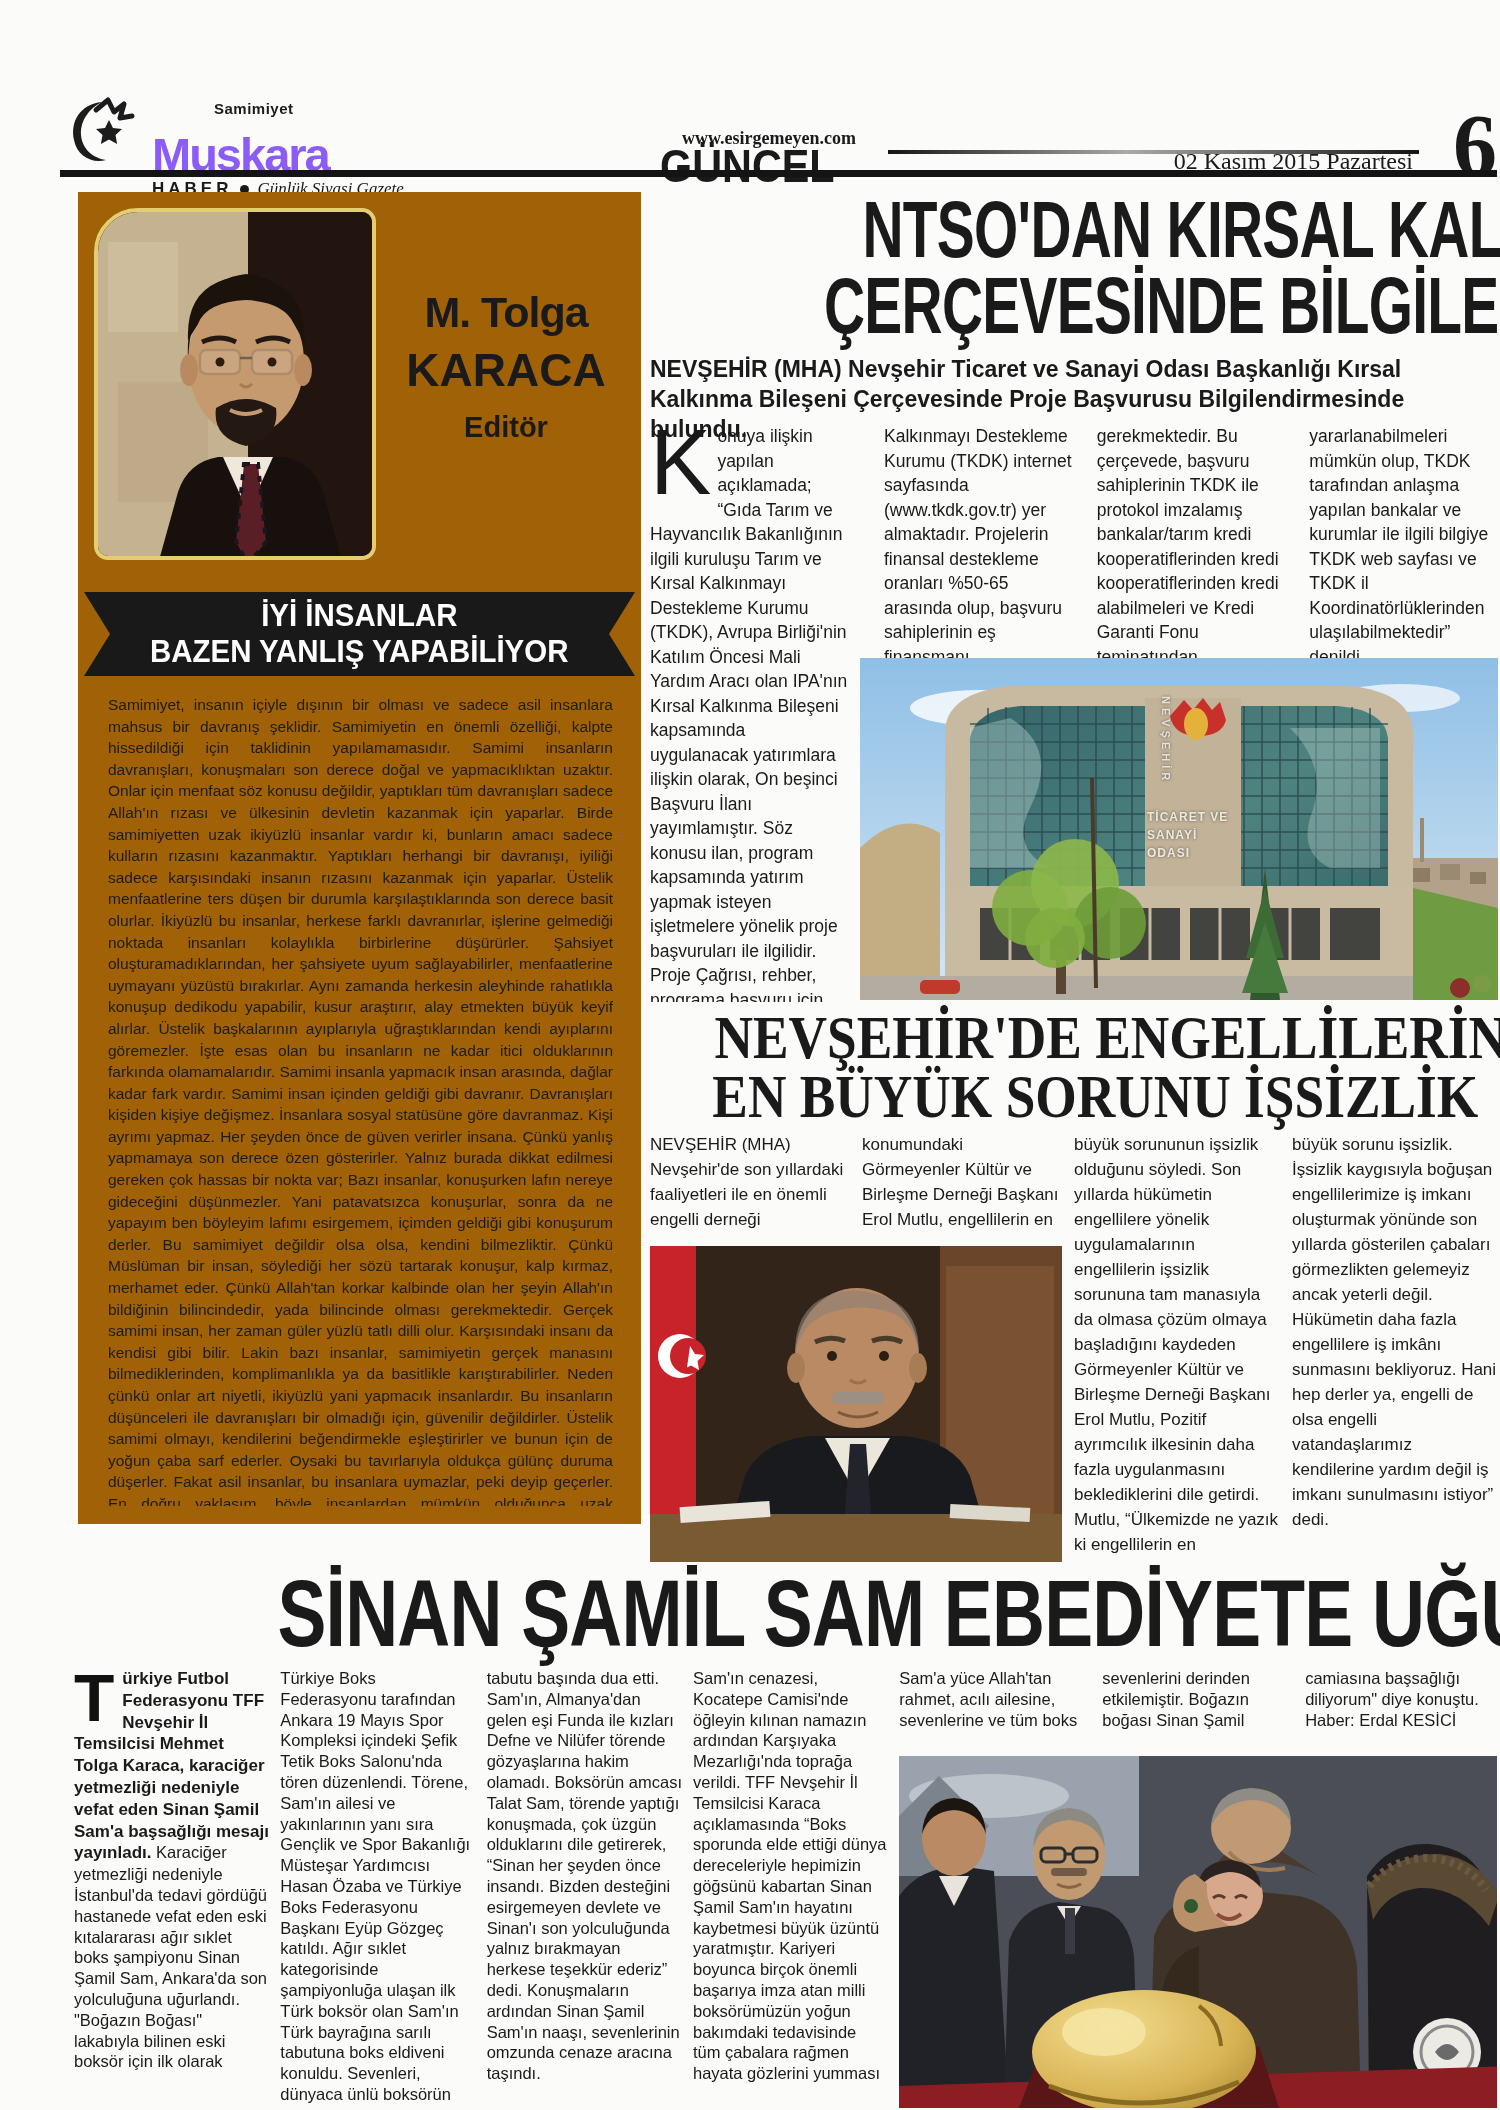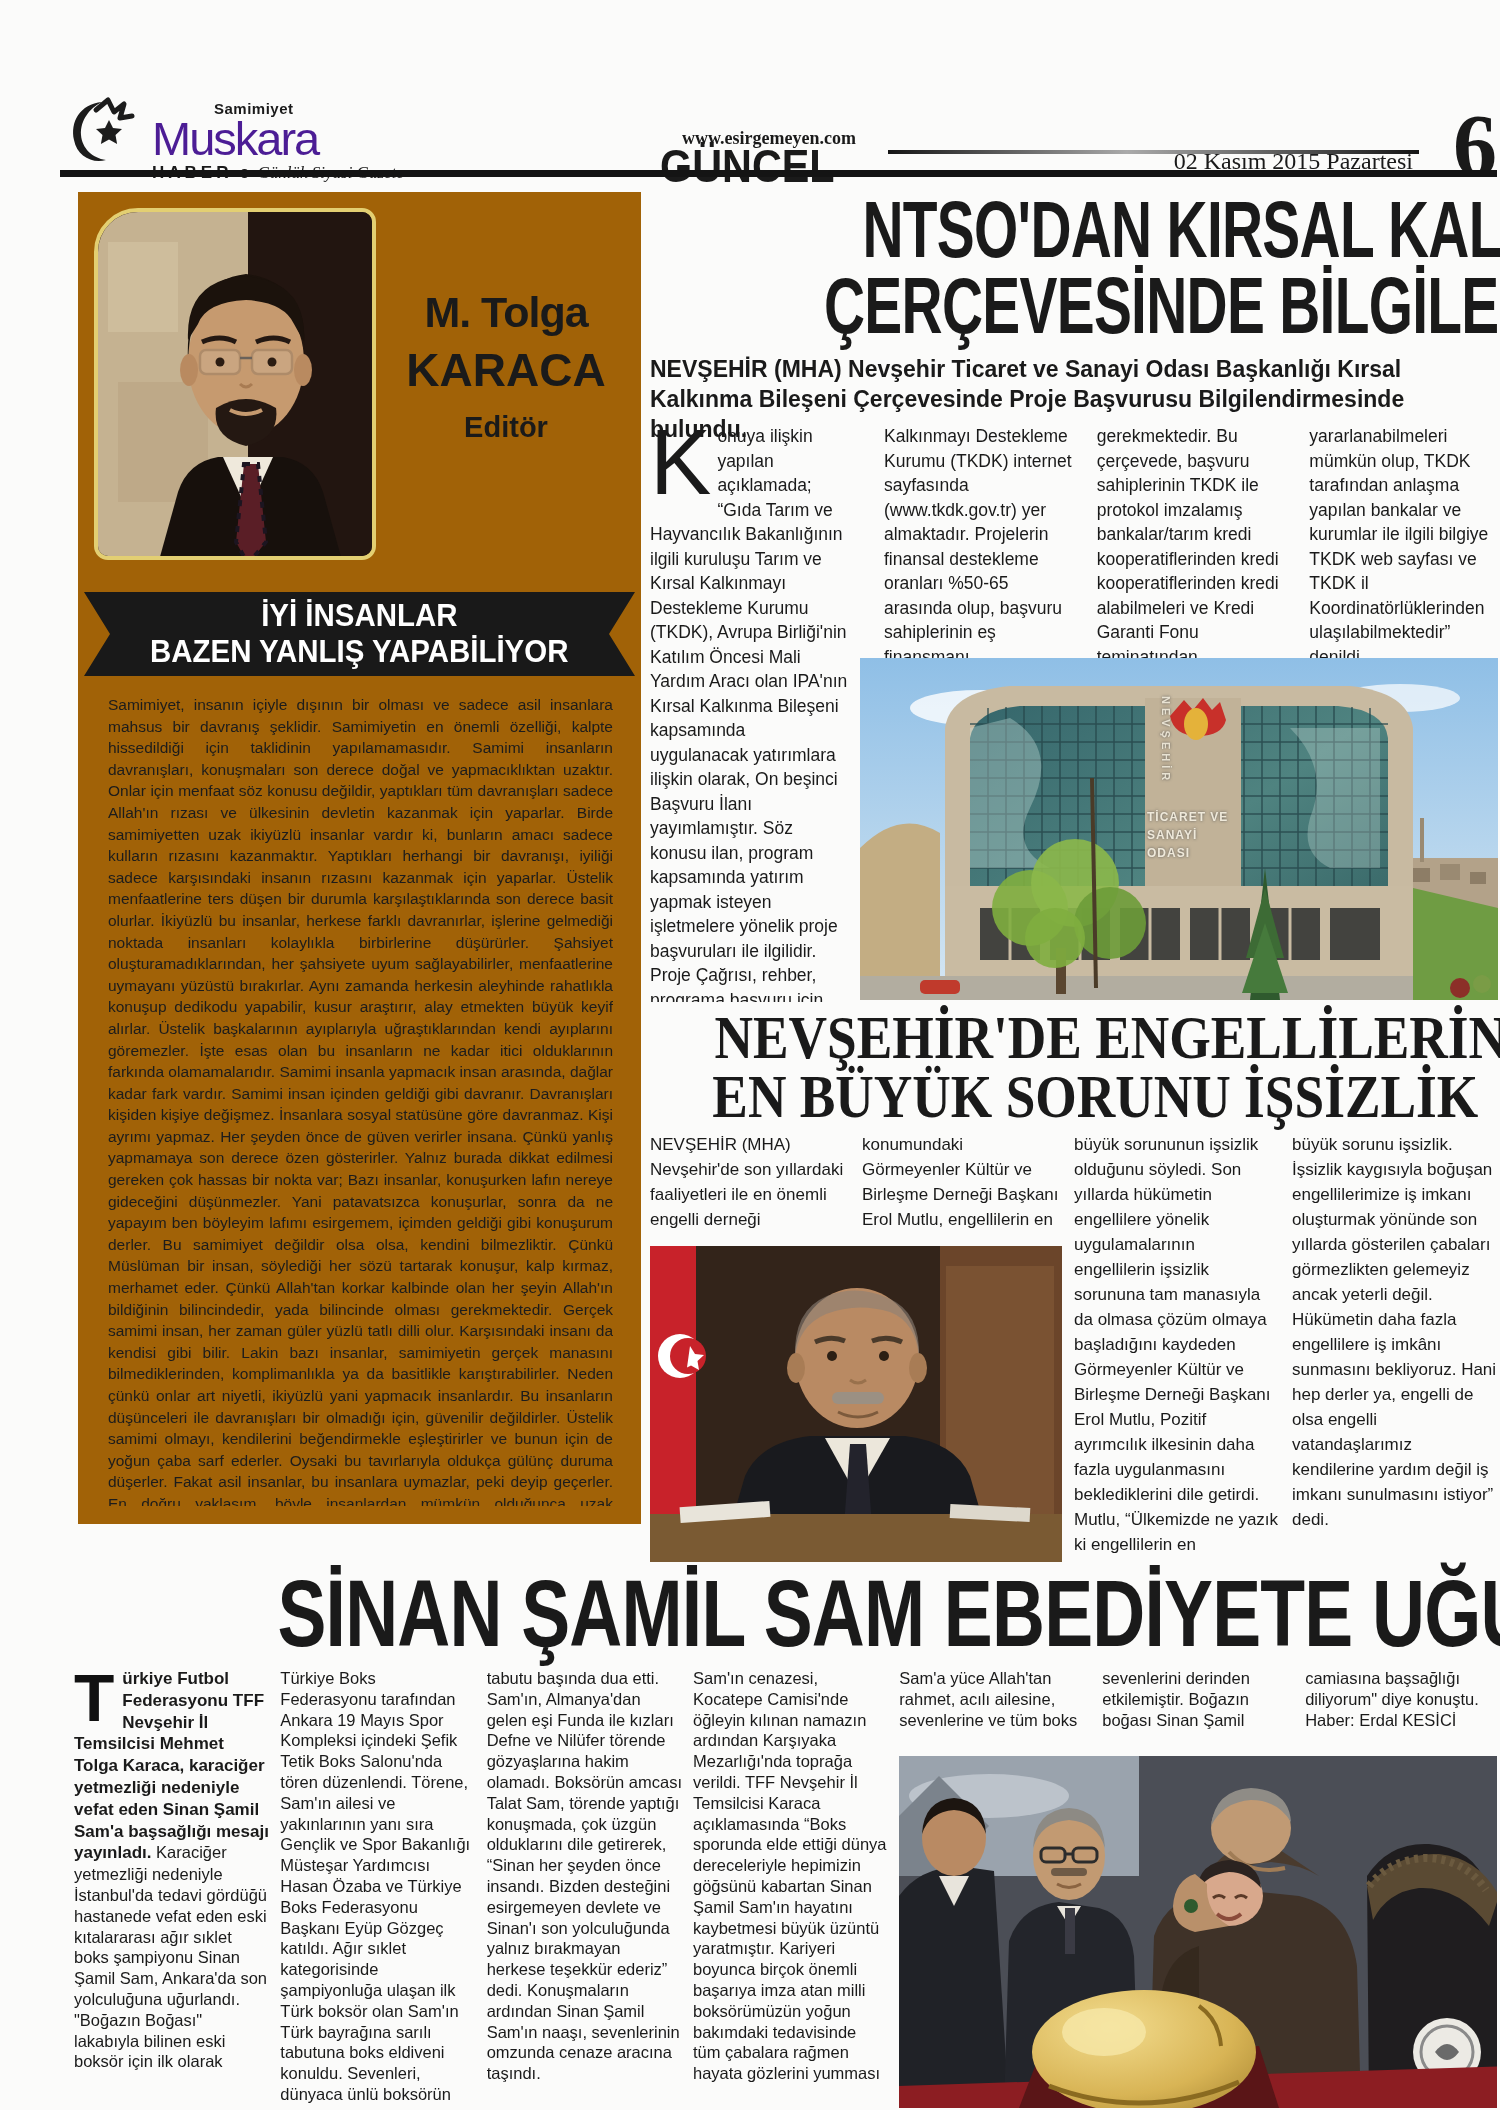--- a/index.html
+++ b/index.html
@@ -8,21 +8,21 @@
     position:relative; width:1500px; height:2110px; margin:0 auto;
     background:#fbfbfa; color:#1a1a1a;
     font-family:"Liberation Sans", sans-serif; overflow:hidden;
   }
 
   
   .masthead { position:absolute; left:62px; top:100px; width:420px; height:72px; }
   .logo-mark { position:absolute; left:0; top:-10px; width:86px; height:86px; }
   .brand { position:absolute; left:90px; top:0; }
   .brand-region { font-size:15px; font-weight:bold; margin-left:62px; letter-spacing:.5px; }
-  .brand-name { font-size:47px; font-weight:normal; letter-spacing:-2px; line-height:44px; color:#4c1d95; }
+  .brand-name { font-size:47px; font-weight:bold; letter-spacing:-2px; line-height:44px; color:#8b5cf6;margin-top:16px; }
   .brand-sub { display:flex; align-items:center; gap:8px; margin-top:2px; }
   .brand-haber { font-size:17px; font-weight:bold; letter-spacing:4px; }
   .brand-dot { width:9px; height:9px; border-radius:50%; background:#181818; }
   .brand-tagline { font-family:"Liberation Serif", serif; font-style:italic; font-size:17px; }
 
   .header-right { position:absolute; left:660px; top:126px; width:837px; height:52px; }
   .site-url { position:absolute; left:22px; top:2px; font-family:"Liberation Serif",serif; font-weight:bold; font-size:18px; }
   .section-label { position:absolute; left:0; top:12px; font-size:47px; font-weight:bold; letter-spacing:0; transform:scaleX(.88); transform-origin:left; }
   .grad-rule { position:absolute; left:228px; right:78px; top:24px; height:4px;
     background:linear-gradient(to right,#151515,#aaa 45%,#151515); }

